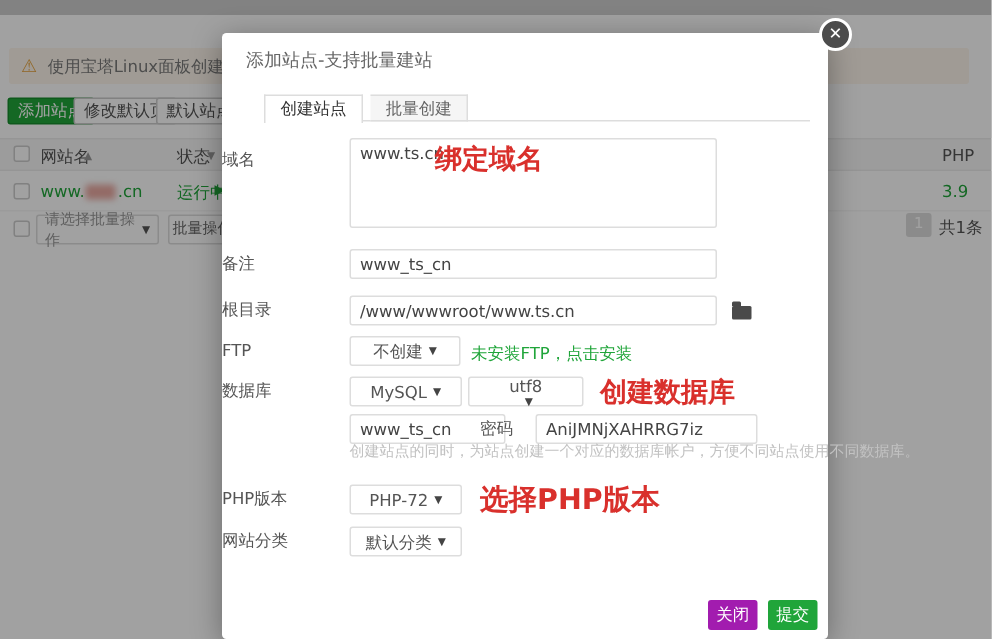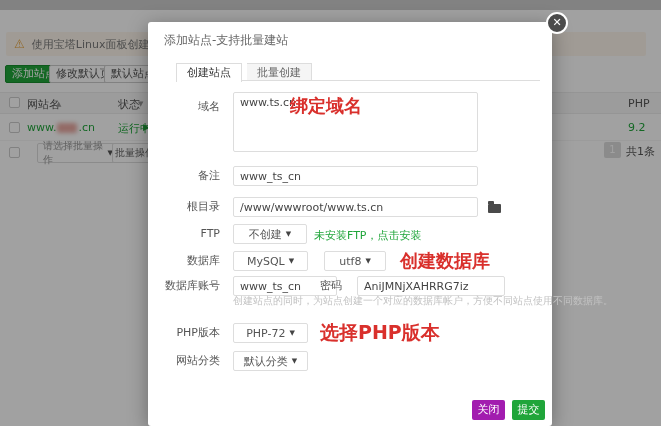--- a/index.html
+++ b/index.html
@@ -28,21 +28,21 @@
   .tiny { font-size:7px; color:#999; }
   .trow { position:absolute; left:0; top:115px; width:661px; height:26px;
           border-bottom:1px solid #f5f5f5; font-size:11px; }
   .grn { color:#20a53a; }
   .redact { display:inline-block; width:20px; height:10px; background:#e9a9a2;
             filter:blur(2px); vertical-align:middle; margin:0 1px; border-radius:2px; }
 
   .batchrow { position:absolute; left:0; top:142px; width:661px; height:22px; }
   .bsel { position:absolute; left:24px; top:1px; width:82px; height:20px; border:1px solid #ddd;
           border-radius:2px; background:#fff; font-size:10px; color:#999; display:flex;
-          align-items:center; justify-content:space-between; padding:0 5px; cursor:pointer;margin-left:13px; }
+          align-items:center; justify-content:space-between; padding:0 5px; cursor:pointer; }
   .bbtn { position:absolute; left:112px; top:1px; width:46px; height:20px; border:1px solid #ddd;
           border-radius:2px; background:#fff; font-size:10px; color:#666; line-height:18px;
           text-align:center; cursor:pointer; }
   .pg-page { position:absolute; left:604px; top:142px; width:17px; height:16px; background:#dcdcdc;
              color:#fff; font-size:10px; line-height:16px; text-align:center; border-radius:2px; cursor:pointer; }
   .pg-total { position:absolute; left:626px; top:144px; font-size:11px; color:#555; }
 
   .overlay { position:absolute; inset:0; background:rgba(0,0,0,0.37); }
 
   
@@ -53,21 +53,21 @@
              text-align:center; cursor:pointer; z-index:3; }
   .m-title { position:absolute; left:16px; top:10px; font-size:12px; color:#666; }
 
   .tabs { position:absolute; left:28px; top:41px; width:364px; height:18px; border-bottom:1px solid #ddd; }
   .tab { position:relative; display:inline-block; height:18px; line-height:17px; padding:0 10px;
          font-size:11px; vertical-align:top; cursor:pointer; }
   .tab.active { background:#fff; border:1px solid #ddd; border-bottom:none; height:19px; color:#333; z-index:2; }
   .tab.inactive { background:#f5f5f5; border:1px solid #ddd; border-left:none; color:#666; }
 
   .row { position:absolute; left:0; width:404px; }
-  .lbl { position:absolute; left:0; top:0; width:72px; text-align:right; font-size:11px;
+  .lbl { position:absolute; left:0; top:0; width:72px; text-align:left; font-size:11px;
          color:#555; line-height:20px; white-space:nowrap; }
   .inp { position:absolute; top:0; height:20px; border:1px solid #ddd; border-radius:2px;
          font-size:11px; color:#444; padding:0 6px; font-family:inherit; outline:none; }
   .ta  { position:absolute; left:85px; top:0; width:245px; height:60px; border:1px solid #ddd;
          border-radius:2px; font-size:11px; color:#444; padding:3px 6px; resize:none;
          font-family:inherit; outline:none; }
   .sel { position:absolute; top:0; height:20px; border:1px solid #ddd; border-radius:2px; background:#fff;
          font-size:11px; color:#555; display:flex; align-items:center; justify-content:center;
          padding:0 6px; cursor:pointer; }
   .sel .ct { font-size:7px; color:#444; margin-left:4px; }
@@ -108,21 +108,21 @@
     <span style="position:absolute;left:118px;top:4px;">状态</span>
     <span class="tiny" style="position:absolute;left:138px;top:7px;">▼</span>
     <span style="position:absolute;left:628px;top:4px;">PHP</span>
   </div>
 
   <div class="trow">
     <span class="cb" style="left:9px;top:7px;"></span>
     <span class="grn" style="position:absolute;left:27px;top:6px;"><span>www.</span><span class="redact"></span><span>.cn</span></span>
     <span class="grn" style="position:absolute;left:118px;top:6px;">运行中</span>
     <span class="grn" style="position:absolute;left:143px;top:7px;font-size:9px;">▶</span>
-    <span class="grn" style="position:absolute;left:628px;top:6px;">9.2</span>
+    <span class="grn" style="position:absolute;left:628px;top:6px;">3.9</span>
   </div>
 
   <div class="batchrow">
     <span class="cb" style="left:9px;top:5px;"></span>
     <span class="bsel">
       <span>请选择批量操作</span>
       <span class="tiny" style="color:#555;">▼</span>
     </span>
     <span class="bbtn">批量操作</span>
   </div>
@@ -166,29 +166,28 @@
       </span>
       <span class="green-link">未安装FTP，点击安装</span>
     </div>
 
     <div class="row" style="top:229px;height:20px;">
       <span class="lbl">数据库</span>
       <span class="sel" style="left:85px;width:75px;">
         <span>MySQL</span>
         <span class="ct">▼</span>
       </span>
-      <span class="sel" style="left:176px;width:62px;">
+      <span class="sel" style="left:164px;width:77px;flex-direction:column;">
         <span>utf8</span>
         <span class="ct">▼</span>
       </span>
       <span class="red-note" style="left:252px;top:-2px;font-size:18px;">创建数据库</span>
     </div>
 
     <div class="row" style="top:254px;height:20px;">
-      <span class="lbl">数据库账号</span>
       <input class="inp" style="left: 85px; width: 104px;" value="www_ts_cn">
       <span class="lbl" style="left:158px;width:36px;text-align:right;">密码</span>
       <input class="inp" style="left: 209px; width: 148px;" value="AniJMNjXAHRRG7iz">
     </div>
 
     <div class="hint">创建站点的同时，为站点创建一个对应的数据库帐户，方便不同站点使用不同数据库。</div>
 
     <div class="row" style="top:301px;height:20px;">
       <span class="lbl">PHP版本</span>
       <span class="sel" style="left:85px;width:75px;">

